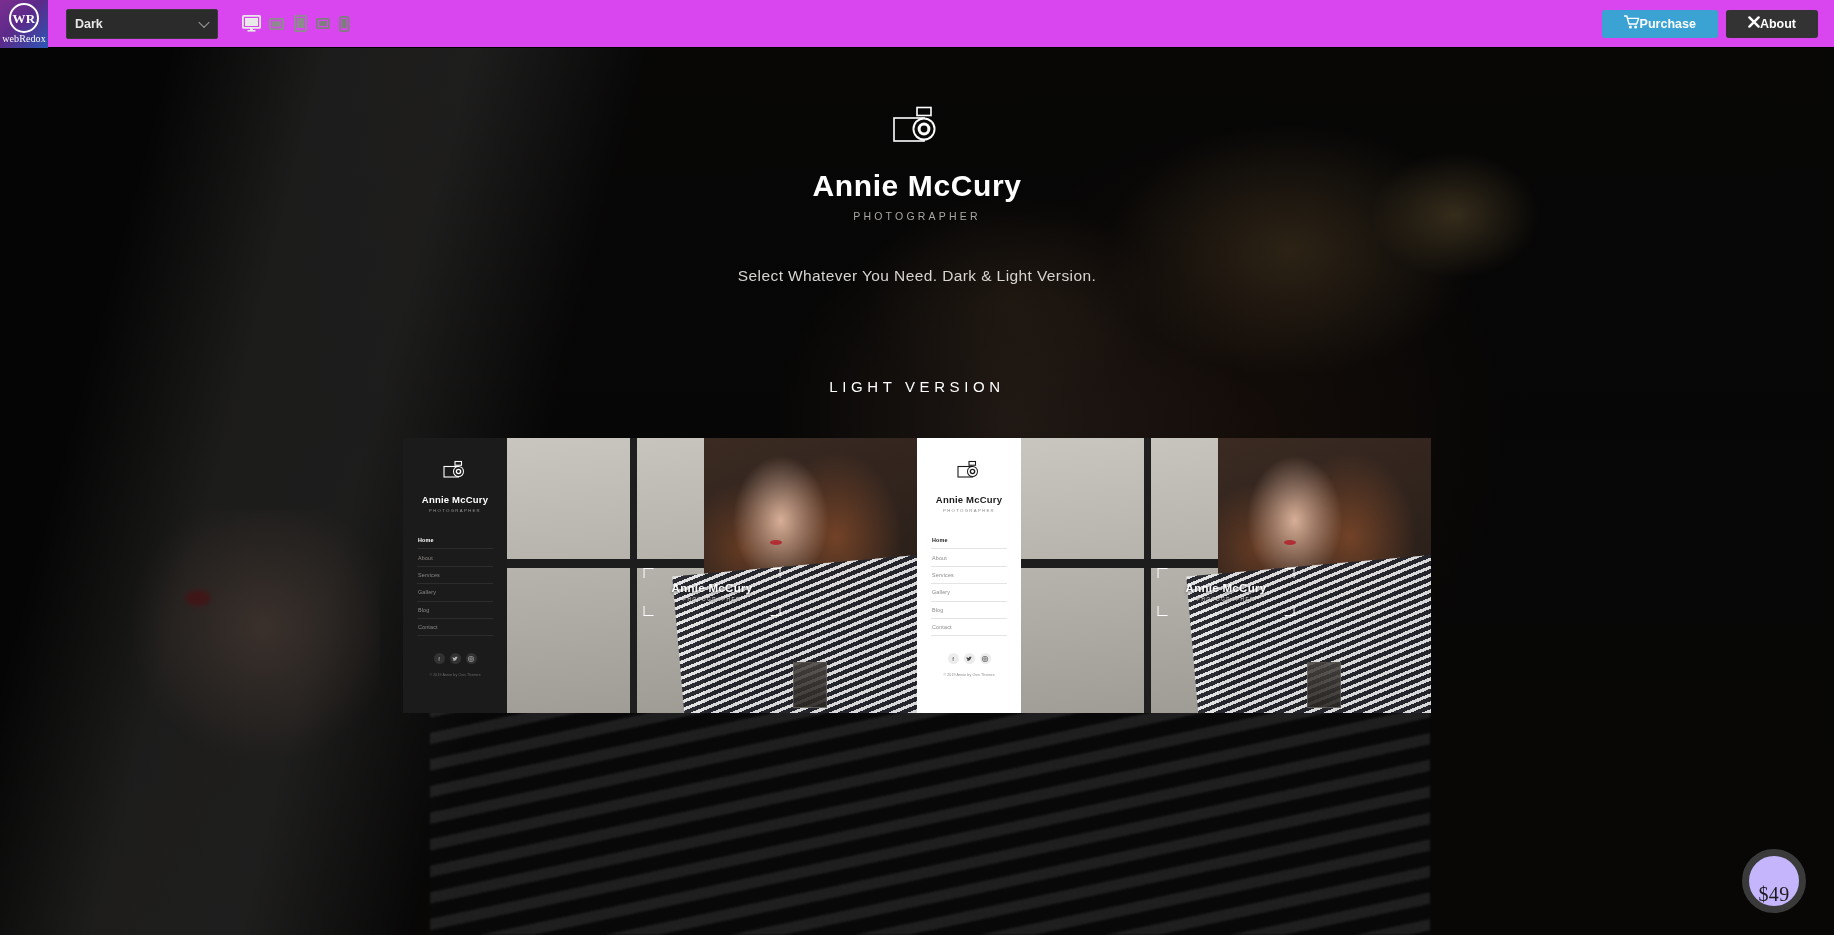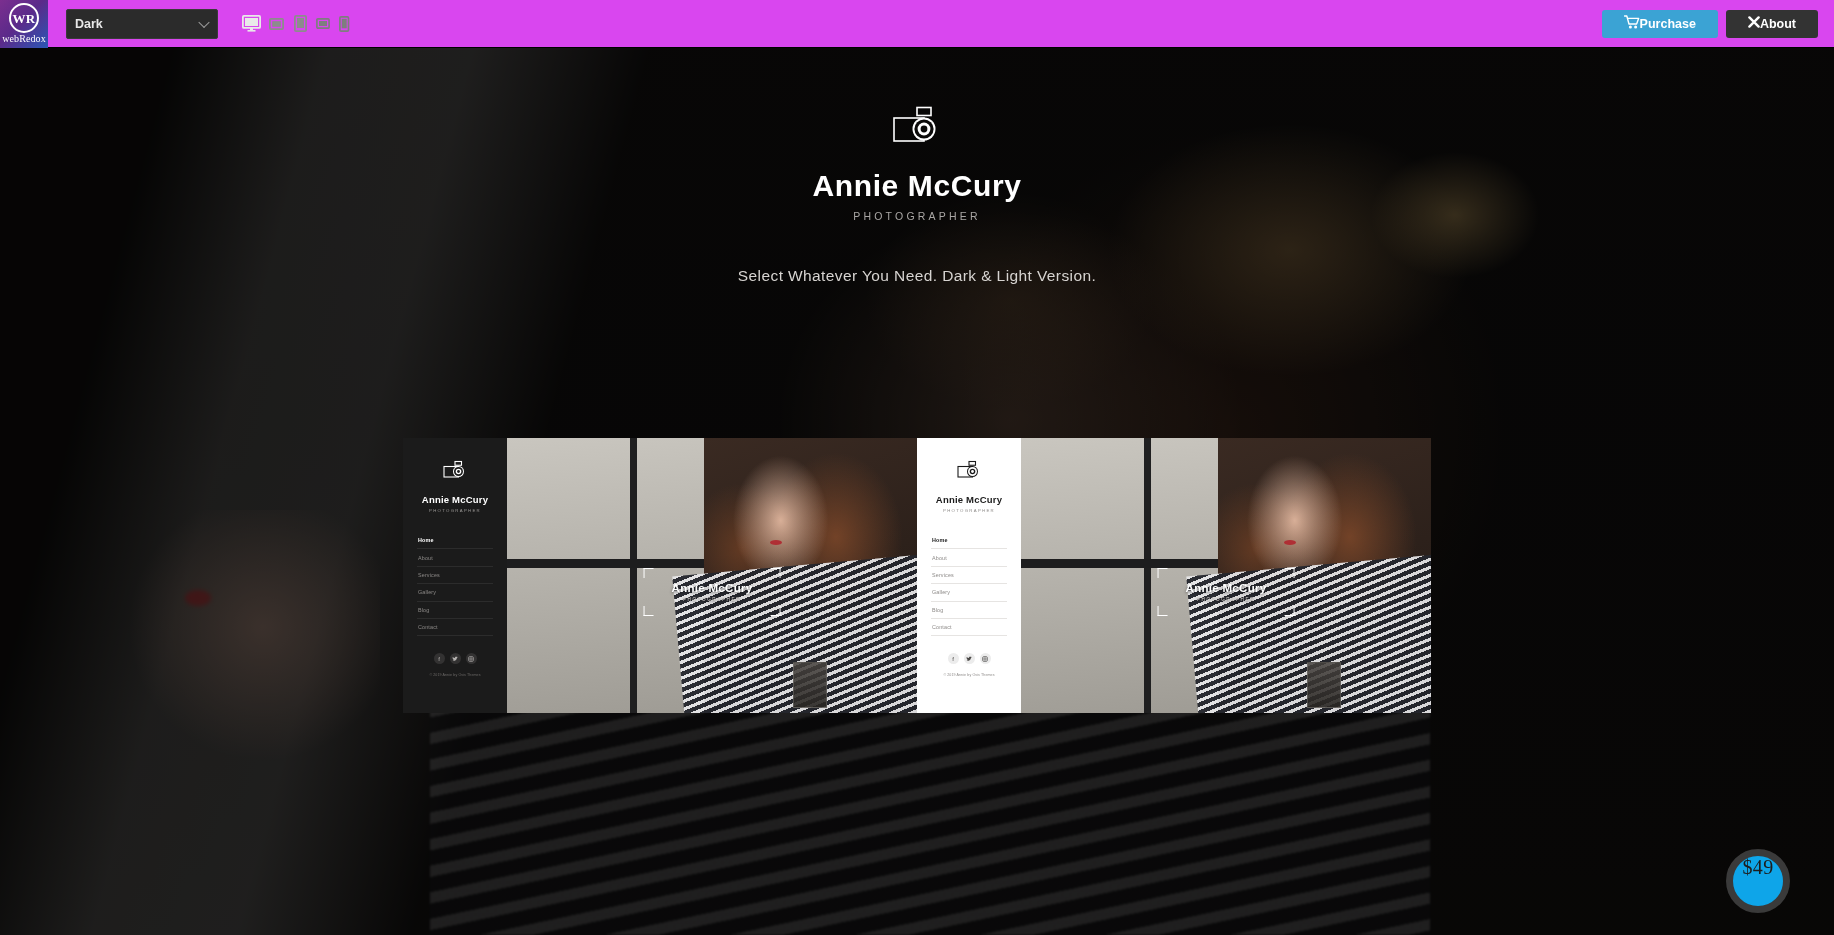--- a/index.html
+++ b/index.html
@@ -256,24 +256,24 @@
     text-shadow: 0 1px 2px rgba(0,0,0,0.6);
   }
   .bracket { position: absolute; width: 10px; height: 10px; z-index: 4; }
   .bk-tl { left: -28px; top: -14px; border-left: 1.4px solid #fff; border-top: 1.4px solid #fff; }
   .bk-tr { right: -28px; top: -14px; border-right: 1.4px solid #fff; border-top: 1.4px solid #fff; }
   .bk-bl { left: -28px; bottom: -14px; border-left: 1.4px solid #fff; border-bottom: 1.4px solid #fff; }
   .bk-br { right: -28px; bottom: -14px; border-right: 1.4px solid #fff; border-bottom: 1.4px solid #fff; }
 
   
   .price-badge {
-    position: absolute; right: 44px; bottom: 22px;
+    position: absolute; right: 28px; bottom: 22px;
     width: 64px; height: 64px; border-radius: 50%;
-    background: #0ea5e9; border: 7px solid #3a3a3a;
-    display: flex; align-items: flex-start; justify-content: center;
+    background: #c4b5fd; border: 7px solid #3a3a3a;
+    display: flex; align-items: flex-end; justify-content: center;
     z-index: 40; cursor: pointer;
   }
   .price-text {
     color: #1d1d1d; font-family: "Liberation Serif", serif;
     font-size: 20px; letter-spacing: 0.3px;
   }
 </style>
 </head>
 <body>
 
@@ -366,20 +366,21 @@
       <circle cx="32" cy="24" r="6.4" fill="#ffffff"></circle>
       <circle cx="32" cy="24" r="3.4" fill="#0b0a09"></circle>
     </svg>
   </div>
   <div class="hero-title">Annie McCury</div>
   <div class="hero-sub">PHOTOGRAPHER</div>
   <div class="hero-tag">Select Whatever You Need. Dark &amp; Light Version.</div>
 </div>
 
 <div class="version-labels">
+  <div class="vlabel">LIGHT VERSION</div>
 </div>
 
 <div class="previews">
 
   <div class="preview">
     <div class="pv-side dark">
       <div class="pv-cam">
         <svg width="25" height="23" viewBox="0 0 50 46">
           <rect x="2" y="13" width="29" height="21" fill="none" stroke="#ffffff" stroke-width="2.2"></rect>
           <rect x="24" y="3" width="13" height="7.5" fill="none" stroke="#ffffff" stroke-width="2.2"></rect>

